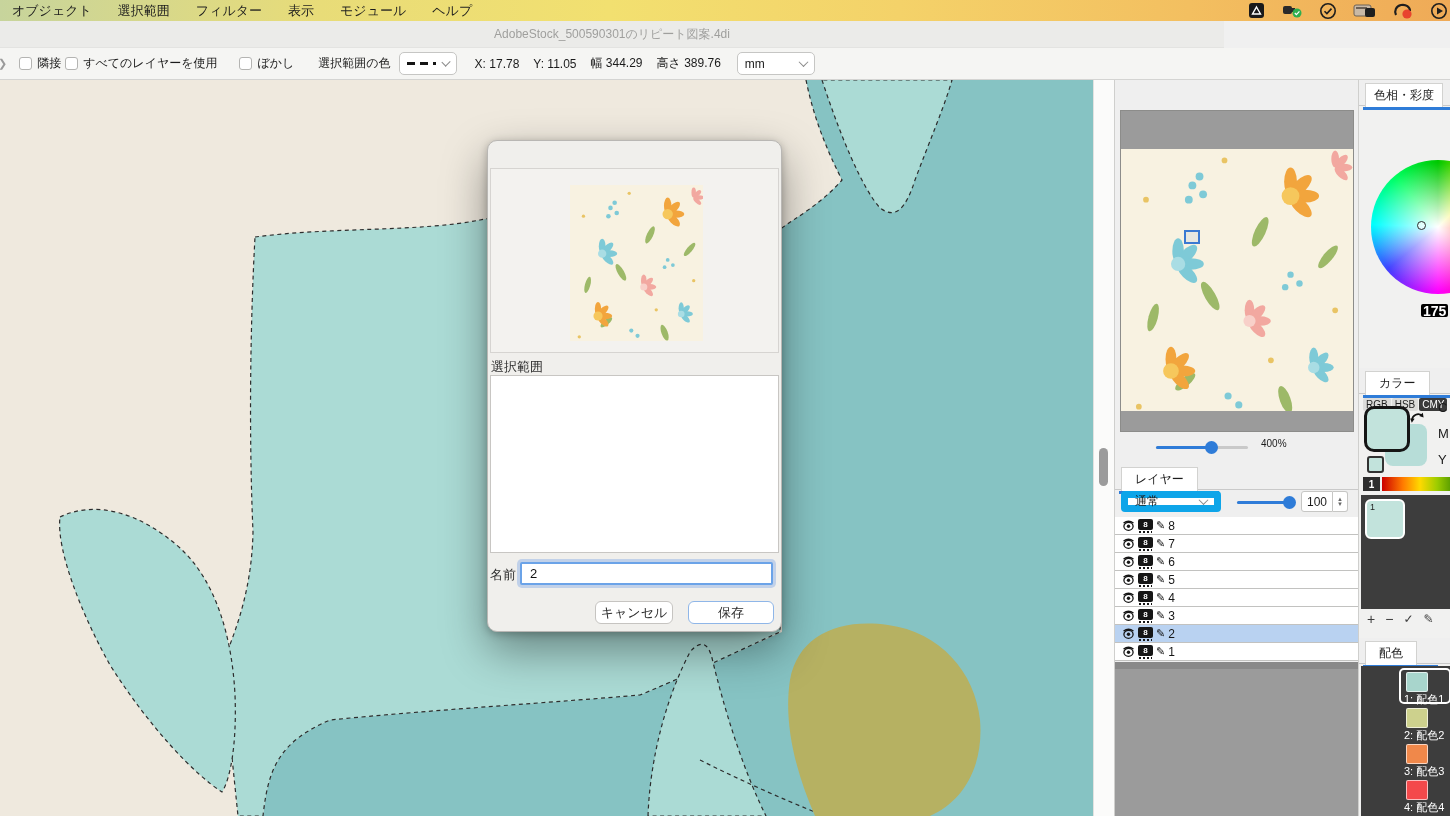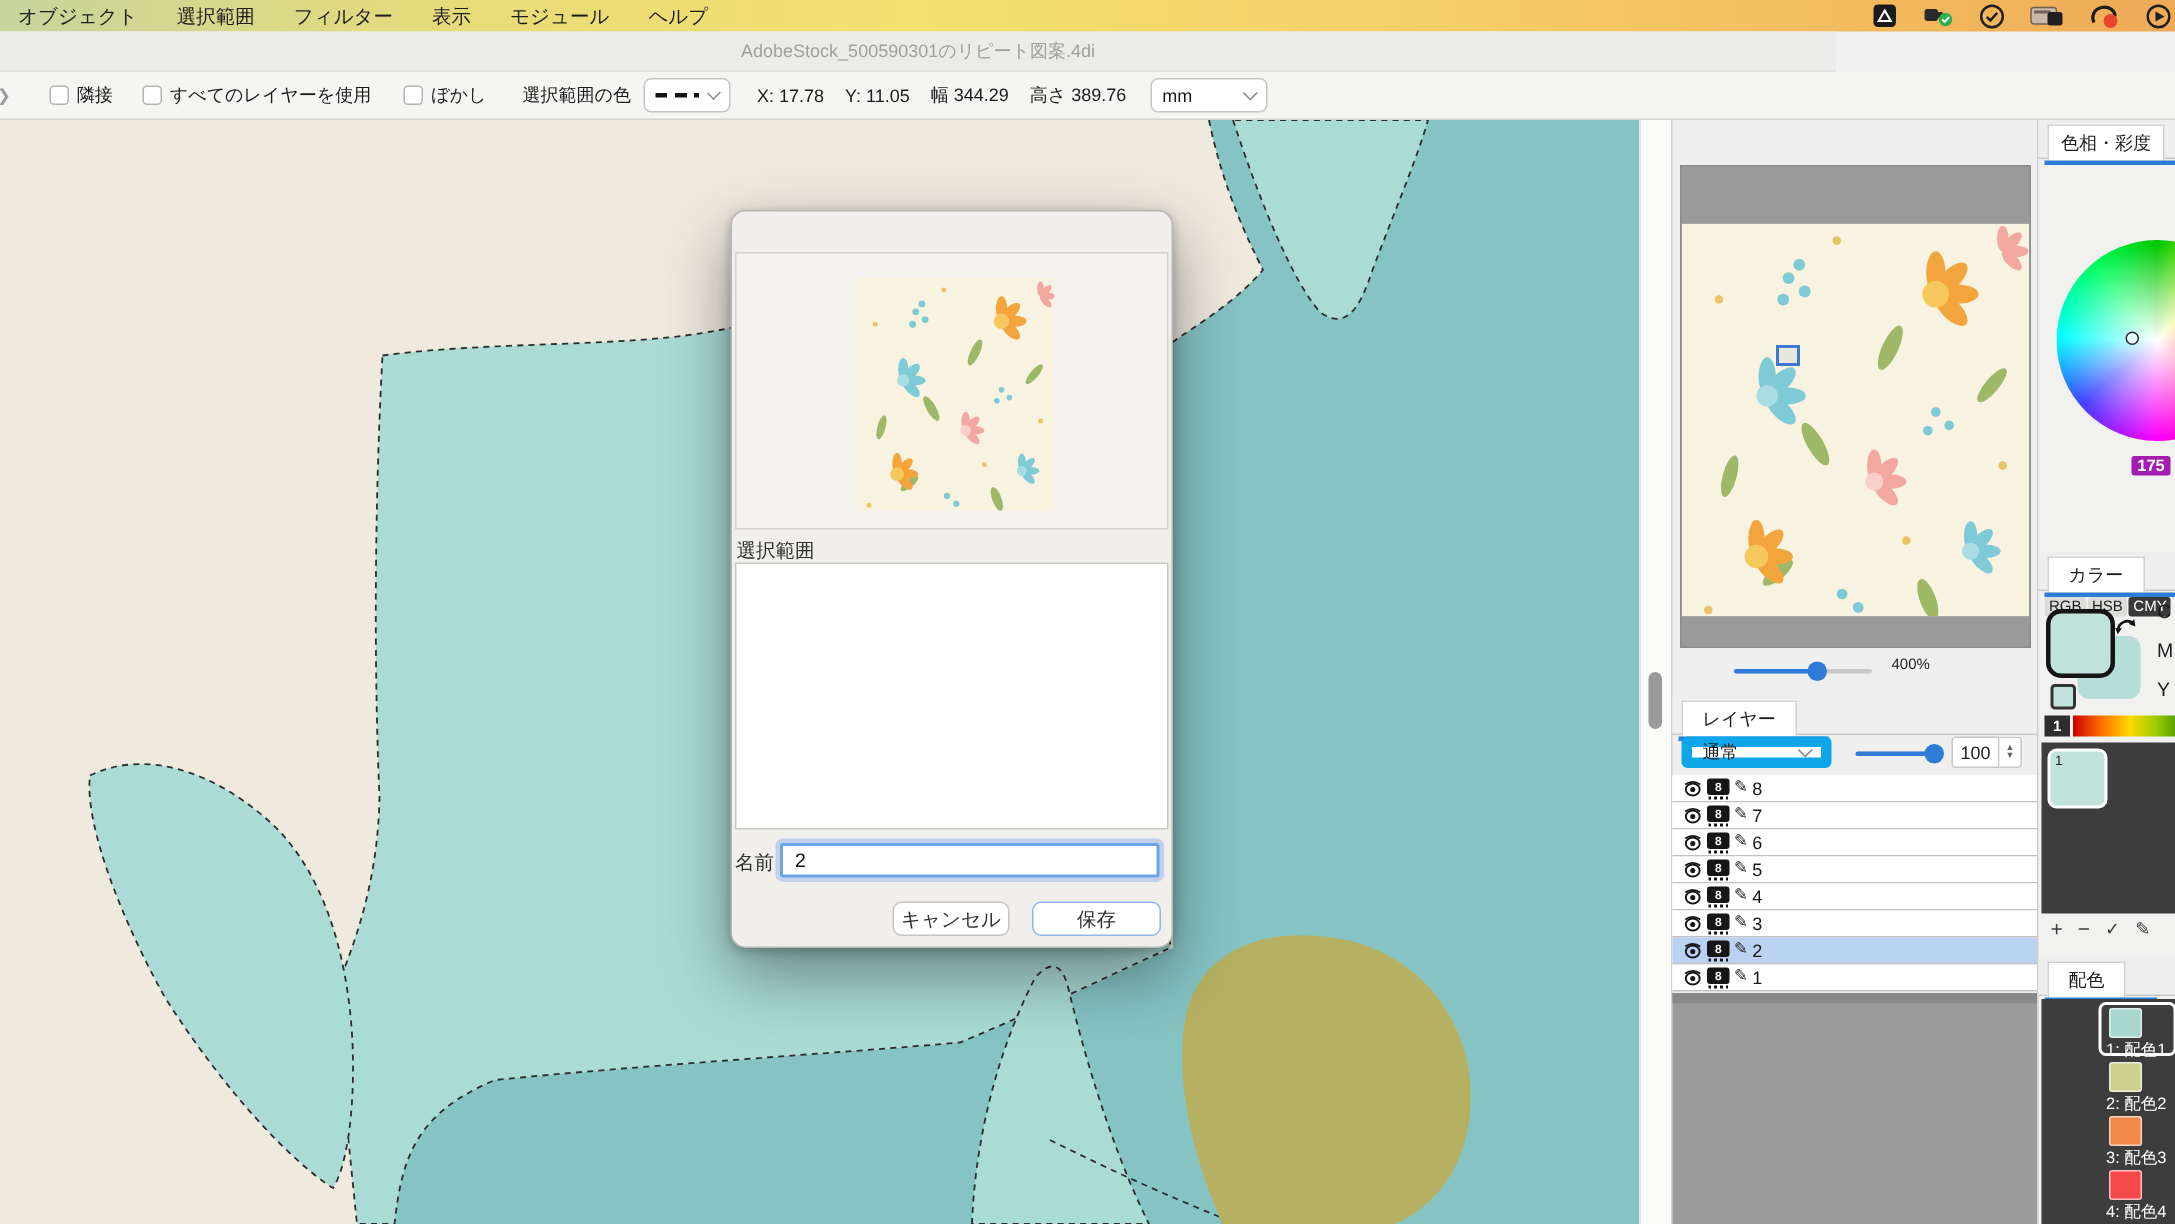--- a/index.html
+++ b/index.html
@@ -71,22 +71,22 @@
   .bitdots{width:13px;height:2px;background:repeating-linear-gradient(90deg,#161616 0 2px,transparent 2px 4px);}
   .pencil{font-size:11px;color:#161616;line-height:1;}
   .lnum{font-size:12px;color:#161616;}
   .layerfiller{position:absolute;left:0;top:582px;width:244px;height:154px;background:#9b9b9b;border-top:7px solid #898989;}
 
   
   .wheel{position:absolute;left:12px;top:80px;width:134px;height:134px;border-radius:50%;
     background:radial-gradient(circle,#ffffff 0%,rgba(255,255,255,0) 68%),
     conic-gradient(from 0deg,#00c800 0deg,#f0f000 45deg,#ff2000 95deg,#ff00ff 180deg,#4040ff 230deg,#00ffff 272deg,#00ff60 320deg,#00c800 360deg);}
   .wheelmark{position:absolute;left:58px;top:141px;width:9px;height:9px;border:1.6px solid #2c2c2c;border-radius:50%;background:rgba(255,255,255,.55);}
-  .valbadge{position:absolute;left:62px;top:224px;min-width:26px;height:13px;background:#a21caf;border-radius:2px;color:#fff;
-    font-size:11px;font-weight:bold;display:flex;align-items:center;justify-content:center;padding:0 2px;}
+  .valbadge{position:absolute;left:62px;top:224px;min-width:26px;height:13px;background:#000000;border-radius:2px;color:#fff;
+    font-size:14px;font-weight:bold;display:flex;align-items:center;justify-content:center;padding:0 2px;}
   .modes{position:absolute;left:4px;top:318px;display:flex;}
   .modechip{font-size:10px;font-weight:normal;padding:1px 3px;background:#dcdcda;color:#1d1d1d;border-radius:2px;margin-right:1px;}
   .modechip.active{background:#3a3a3a;color:#fff;}
   .chan{position:absolute;left:79px;font-size:13px;color:#1c1c1c;}
   .fgswatch{position:absolute;left:5px;top:326px;width:46px;height:46px;border:3px solid #151515;border-radius:10px;z-index:2;}
   .bgswatch{position:absolute;left:26px;top:344px;width:42px;height:42px;border-radius:8px;z-index:1;}
   .smswatch{position:absolute;left:8px;top:376px;width:17px;height:17px;border:2px solid #333;border-radius:3px;z-index:3;}
   .swapicon{position:absolute;left:50px;top:328px;z-index:3;}
   .idxbadge{position:absolute;left:4px;top:397px;width:17px;height:14px;background:#2d2d2d;color:#fff;font-size:10px;font-weight:bold;
     display:flex;align-items:center;justify-content:center;}
@@ -230,25 +230,25 @@
       </svg>
     </div>
   </div>
 
   <div class="titlebar">
     <span>AdobeStock_500590301のリピート図案.4di</span>
   </div>
 
   <div class="toolbar">
     <span style="color:#9a9a9a;font-size:11px;margin-left:-2px;">❯</span>
-    <label class="cbl" style="margin-left:26px;">
+    <label class="cbl" style="margin-left:12px;">
       <span class="cb"></span>
       <span>隣接</span>
     </label>
-    <label class="cbl" style="margin-left:20px;">
+    <label class="cbl" style="margin-left:4px;">
       <span class="cb"></span>
       <span>すべてのレイヤーを使用</span>
     </label>
     <label class="cbl" style="margin-left:22px;">
       <span class="cb"></span>
       <span>ぼかし</span>
     </label>
     <span style="margin-left:24px;">選択範囲の色</span>
     <div class="ddbox" style="margin-left:8px;width:58px;">
       <span class="dashglyph"></span>

